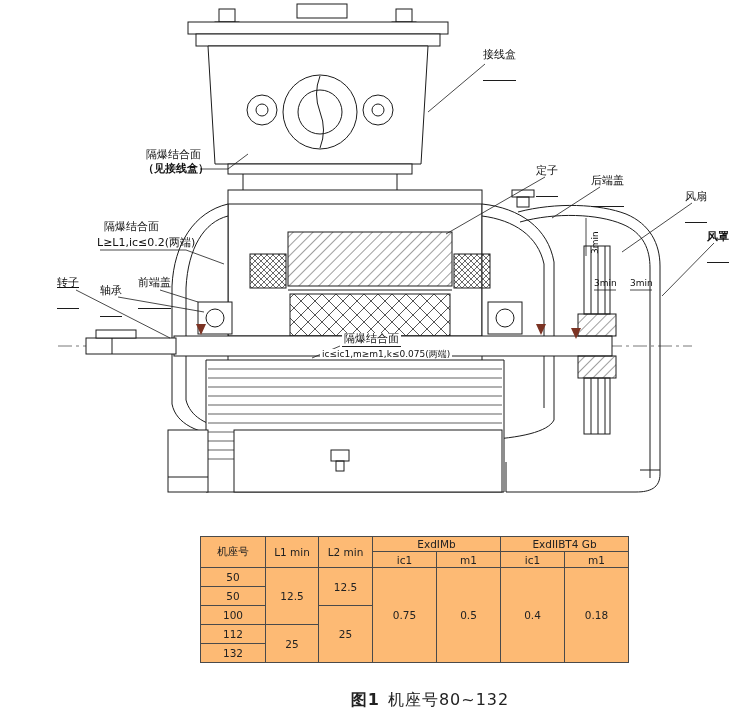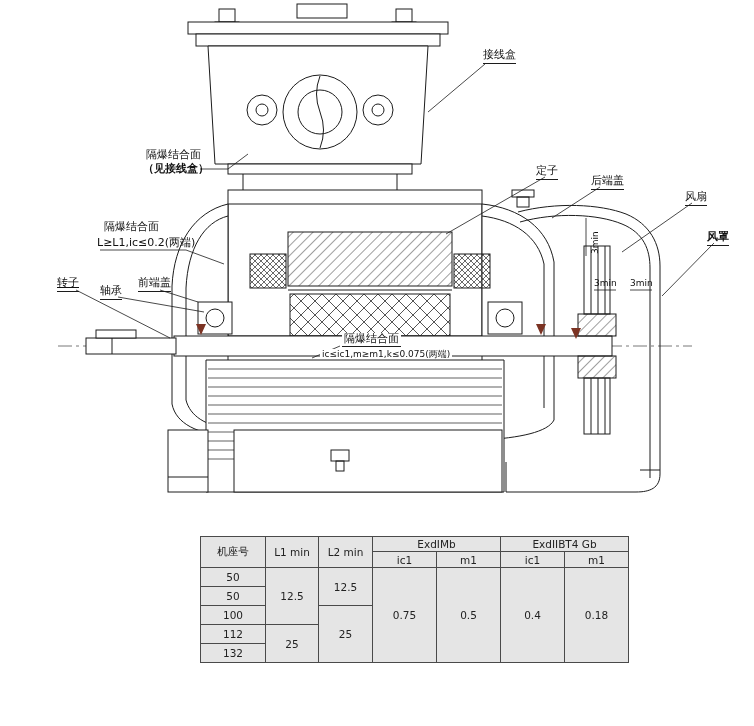--- a/index.html
+++ b/index.html
@@ -15,28 +15,28 @@
   .hat{fill:url(#hA);stroke:#1c1c1c;stroke-width:1;}
   .hax{fill:url(#hX);stroke:#1c1c1c;stroke-width:1;}
   .har{fill:url(#hR);stroke:#1c1c1c;stroke-width:1;}
   .cl{fill:none;stroke:#555;stroke-width:0.8;stroke-dasharray:14 4 3 4;}
   .leader{fill:none;stroke:#1c1c1c;stroke-width:0.8;}
   .seal{fill:#7b3323;stroke:none;}
   .callout{
     position:absolute;font-size:11px;line-height:1.15;white-space:nowrap;
     color:#111;
   }
-  .ul{border-bottom:1px solid #1c1c1c;padding-bottom:1px;}
+  .ul{border-bottom:1px solid #1c1c1c;padding-bottom:18px;}
   .small{font-size:11px;}
   .tiny{font-size:9px;}
   .bgw{background:#fff;padding:0 2px;}
   .vlabel{transform:rotate(-90deg);transform-origin:left top;}
   .spec-table{
     position:absolute;left:200px;top:536px;border-collapse:collapse;table-layout:fixed;
-    background:#e5e5e5;
+    background:#fdba74;
   }
   .spec-table td{
     border:1px solid #4a4a4a;font-size:10.5px;text-align:center;vertical-align:middle;
     padding:0;color:#222;overflow:hidden;
   }
   .caption{
     position:absolute;left:250px;top:690px;width:360px;text-align:center;
     font-size:16px;letter-spacing:1px;color:#222;
   }
   .caption .fig{font-weight:bold;margin-right:8px;}
@@ -263,14 +263,17 @@
     <tr style="height:19px;">
       <td>112</td>
       <td rowspan="2">25</td>
     </tr>
     <tr style="height:19px;">
       <td>132</td>
     </tr>
   </tbody>
     </table>
 
+  <div class="caption">
+    <span class="fig">图1</span><span>机座号80~132</span>
+  </div>
 
 </div>
 
 </body></html>

